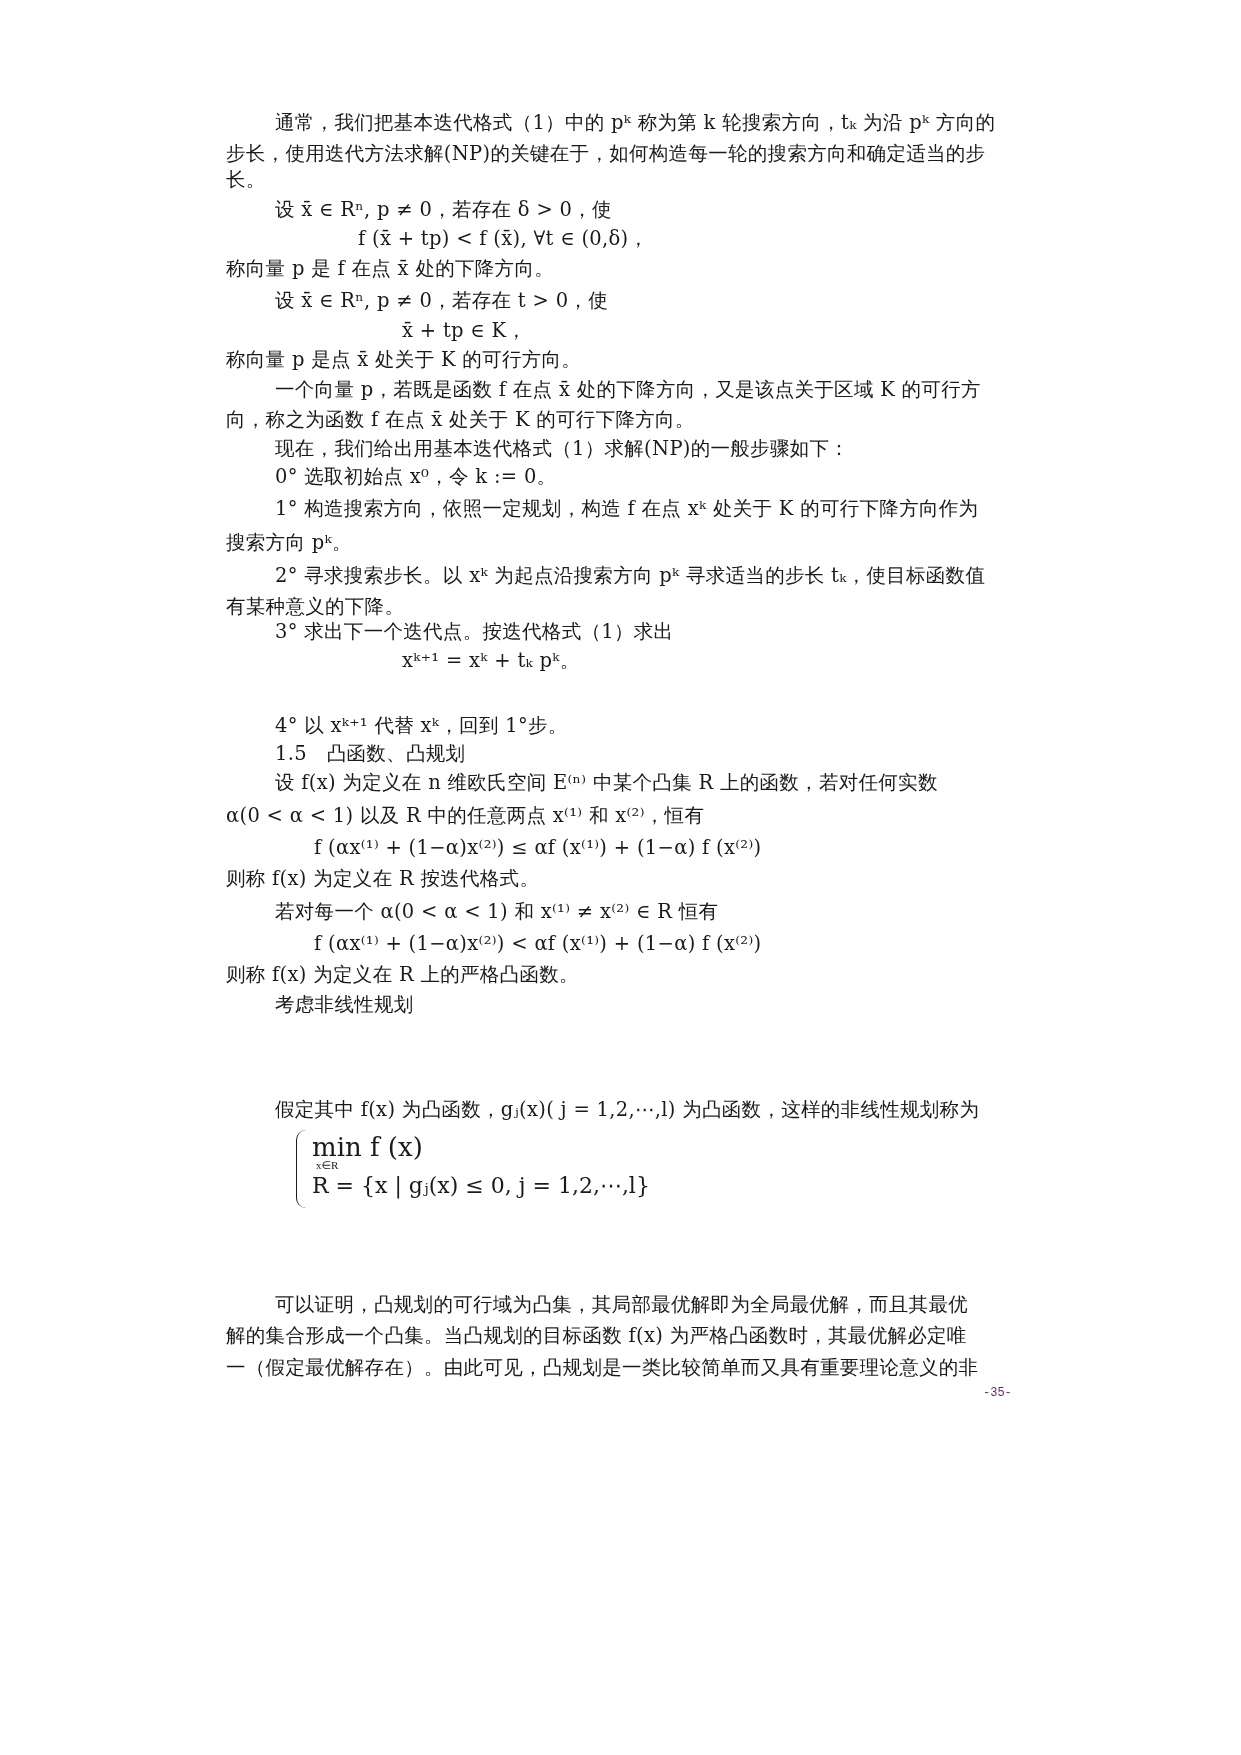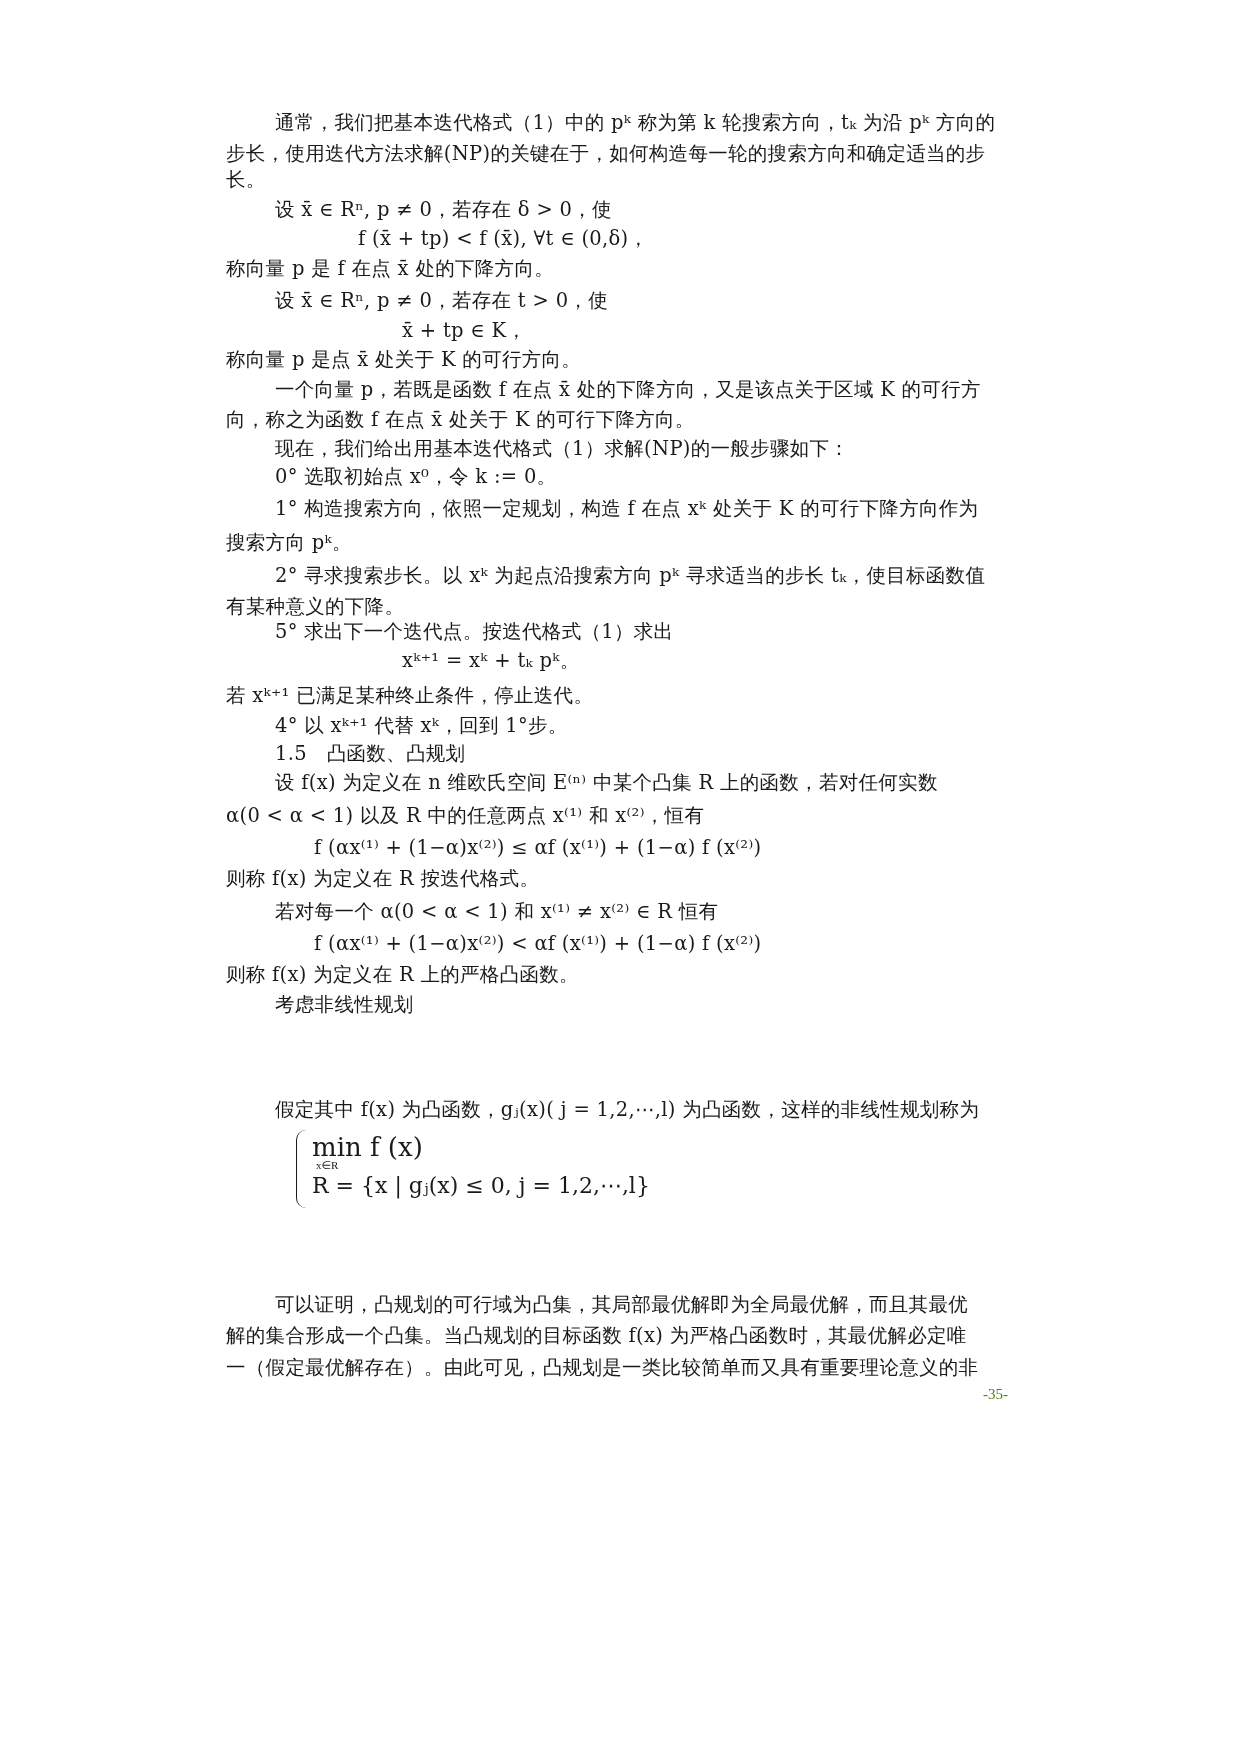--- a/index.html
+++ b/index.html
@@ -18,21 +18,21 @@
     .ind-eq2 { left: 402px; }
     .ind-eq3 { left: 314px; }
     .brace-block { position: absolute; left: 296px; top: 1130px; height: 80px; }
     .brace {
       position: absolute; left: 0; top: 0; width: 10px; height: 78px;
       border-left: 1.5px solid #1a1a1a; border-radius: 10px 0 0 10px;
     }
     .brace-row1 { position: absolute; left: 16px; top: 2px; white-space: nowrap; font-size: 26px; }
     .brace-sub { position: absolute; left: 20px; top: 29px; font-size: 11px; font-family: "Liberation Serif", serif; }
     .brace-row2 { position: absolute; left: 16px; top: 43px; white-space: nowrap; font-size: 22px; }
-    .page-num { position: absolute; left: 983px; top: 1386px; font-size: 15px; font-family: Liberation Serif, serif; color: #4d7c0f; }
+    .page-num { position: absolute; left: 983px; top: 1386px; font-size: 12px; font-family: Liberation Mono, monospace; color: #701a75; }
   </style>
 </head>
 <body>
 
 <div class="page">
 
   <div class="line ind1" style="top:108px">通常，我们把基本迭代格式（1）中的 pᵏ 称为第 k 轮搜索方向，tₖ 为沿 pᵏ 方向的</div>
   <div class="line" style="top:139px">步长，使用迭代方法求解(NP)的关键在于，如何构造每一轮的搜索方向和确定适当的步</div>
   <div class="line" style="top:165px">长。</div>
 
@@ -46,23 +46,22 @@
 
   <div class="line ind1" style="top:375px">一个向量 p，若既是函数 f 在点 x̄ 处的下降方向，又是该点关于区域 K 的可行方</div>
   <div class="line" style="top:405px">向，称之为函数 f 在点 x̄ 处关于 K 的可行下降方向。</div>
 
   <div class="line ind1" style="top:434px">现在，我们给出用基本迭代格式（1）求解(NP)的一般步骤如下：</div>
   <div class="line ind1" style="top:462px">0° 选取初始点 x⁰，令 k := 0。</div>
   <div class="line ind1" style="top:494px">1° 构造搜索方向，依照一定规划，构造 f 在点 xᵏ 处关于 K 的可行下降方向作为</div>
   <div class="line" style="top:528px">搜索方向 pᵏ。</div>
   <div class="line ind1" style="top:561px">2° 寻求搜索步长。以 xᵏ 为起点沿搜索方向 pᵏ 寻求适当的步长 tₖ，使目标函数值</div>
   <div class="line" style="top:592px">有某种意义的下降。</div>
-  <div class="line ind1" style="top:617px">5° 求出下一个迭代点。按迭代格式（1）求出</div>
+  <div class="line ind1" style="top:617px">3° 求出下一个迭代点。按迭代格式（1）求出</div>
   <div class="line ind-eq2" style="top:646px">xᵏ⁺¹ = xᵏ + tₖ pᵏ。</div>
-  <div class="line" style="top:681px">若 xᵏ⁺¹ 已满足某种终止条件，停止迭代。</div>
   <div class="line ind1" style="top:711px">4° 以 xᵏ⁺¹ 代替 xᵏ，回到 1°步。</div>
 
   <div class="line ind1" style="top:739px">1.5　凸函数、凸规划</div>
 
   <div class="line ind1" style="top:768px">设 f(x) 为定义在 n 维欧氏空间 E⁽ⁿ⁾ 中某个凸集 R 上的函数，若对任何实数</div>
   <div class="line" style="top:801px">α(0 &lt; α &lt; 1) 以及 R 中的任意两点 x⁽¹⁾ 和 x⁽²⁾，恒有</div>
   <div class="line ind-eq3" style="top:833px">f (αx⁽¹⁾ + (1−α)x⁽²⁾) ≤ αf (x⁽¹⁾) + (1−α) f (x⁽²⁾)</div>
   <div class="line" style="top:864px">则称 f(x) 为定义在 R 按迭代格式。</div>
 
   <div class="line ind1" style="top:897px">若对每一个 α(0 &lt; α &lt; 1) 和 x⁽¹⁾ ≠ x⁽²⁾ ∈ R 恒有</div>

